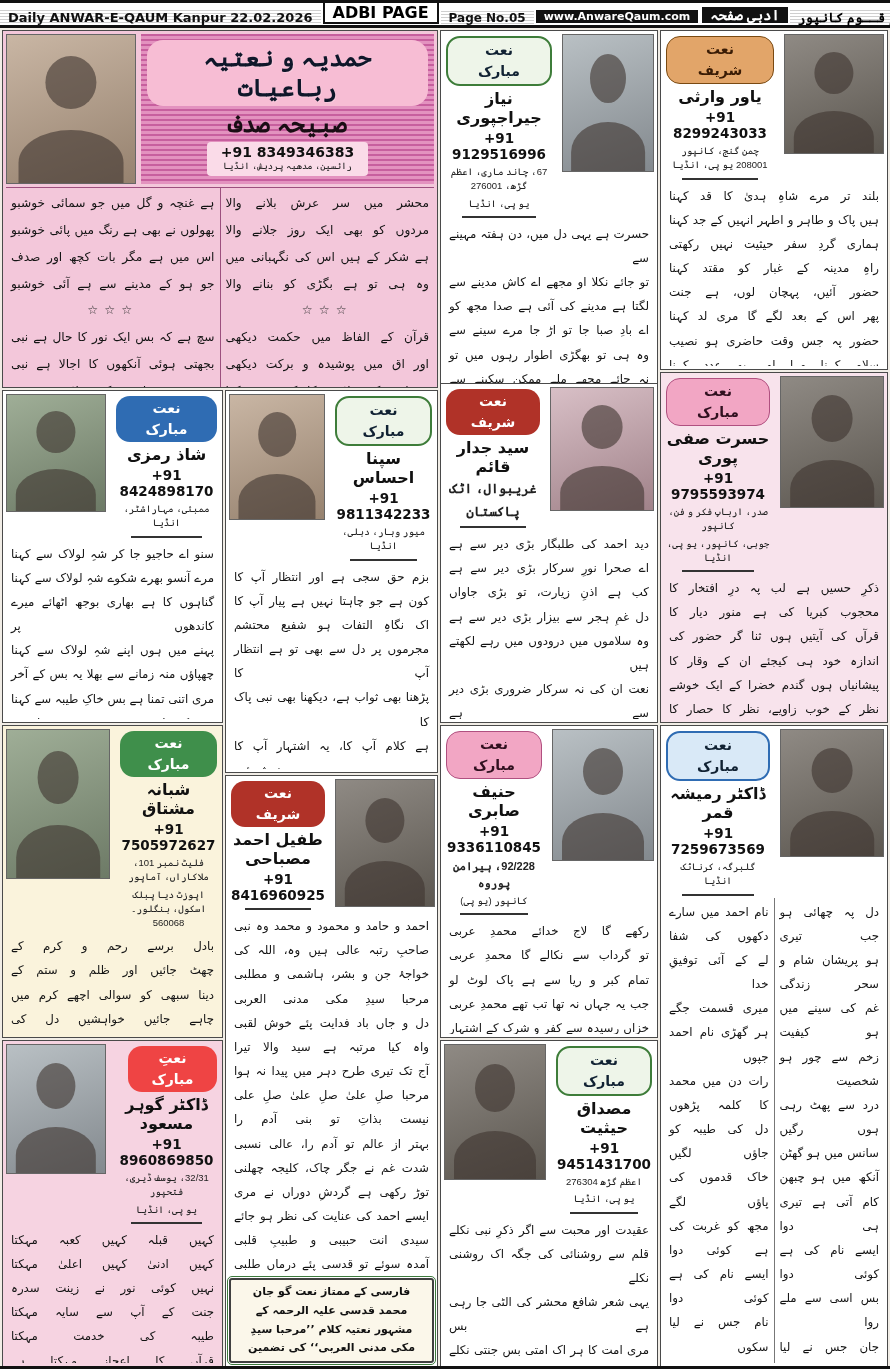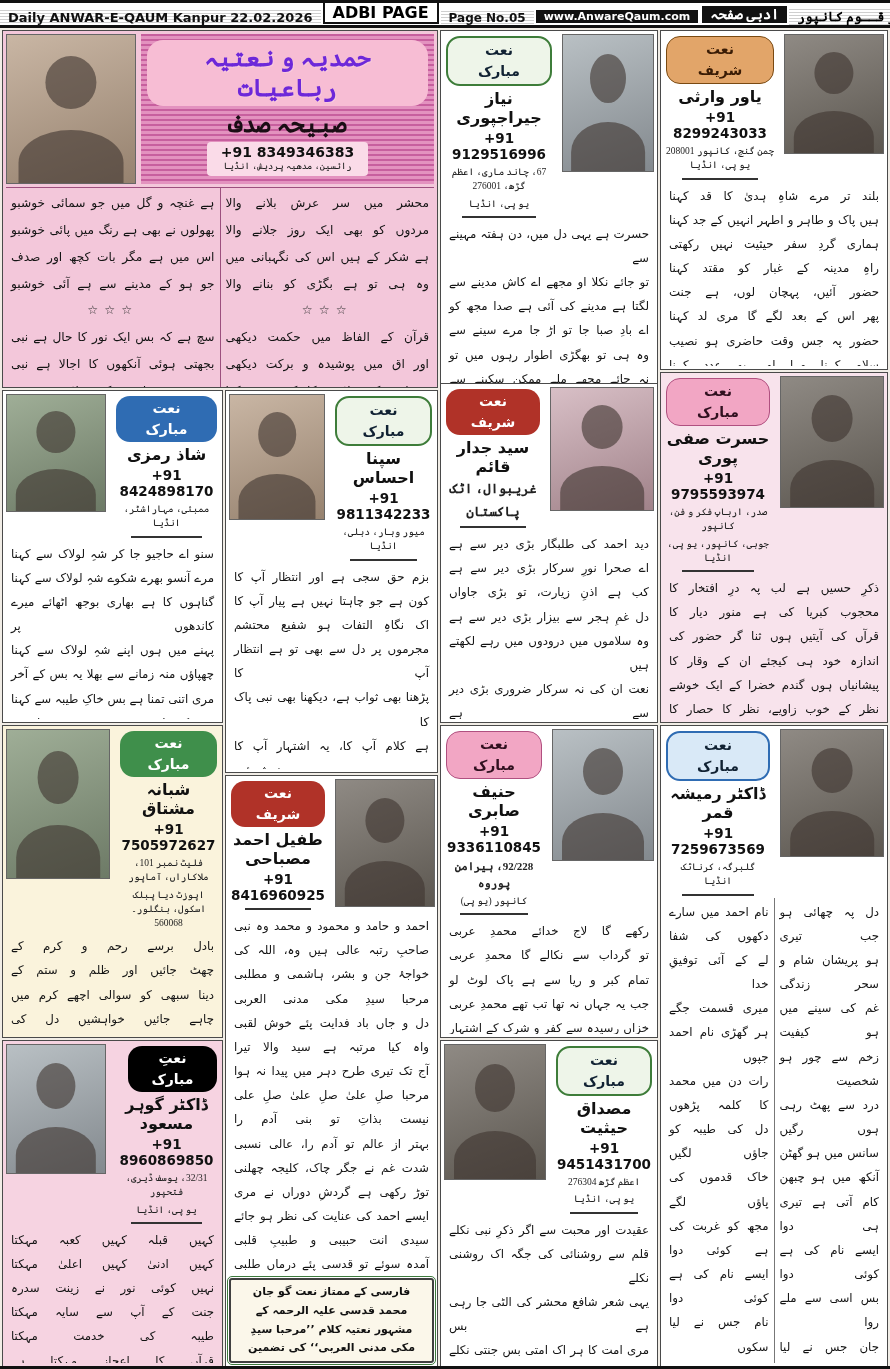--- a/index.html
+++ b/index.html
@@ -7,21 +7,21 @@
   .page { position:relative; width:890px; height:1369px; margin:0 auto; background:#f1ede6; overflow:hidden; border-bottom:3px solid #111; }
 
   
   .masthead { position:absolute; left:0; top:0; width:890px; height:28px; display:flex; align-items:flex-end; border-top:3px solid #111; border-bottom:3px solid #111; background:#fff; }
   .seg { display:flex; align-items:center; justify-content:center; padding:0 8px; white-space:nowrap; }
   .stripes { background:repeating-linear-gradient(180deg,#cfcfcf 0 1px,#ffffff 1px 3px); flex:1; }
   .boxed { border:2px solid #111; background:#fff; margin:1px 2px; font-weight:bold; }
   .blackbox { background:#111; color:#fff; margin:2px; font-weight:bold; }
   .mh-left { font-size:13px; font-weight:bold; color:#111; }
   .mh-small { font-size:12px; font-weight:bold; color:#111; }
-  .urdu { direction:rtl; font-family:Liberation Serif, serif; }
+  .urdu { direction:rtl; font-family:Liberation Sans, sans-serif; }
 
   
   .block { position:absolute; border:1px solid #4a4a4a; background:#fff; overflow:hidden; }
   .block-inner { padding:3px; height:100%; display:flex; flex-direction:column; }
   .head-row { display:flex; gap:8px; align-items:stretch; }
   .details { flex:1; display:flex; flex-direction:column; align-items:center; justify-content:flex-start; gap:3px; padding:2px; direction:rtl; text-align:center; }
   .pill { display:inline-block; padding:2px 16px; border-radius:14px; font-weight:bold; font-size:14px; line-height:1.5; }
   .poet-name { font-weight:bold; font-size:16px; color:#111; }
   .phone { font-weight:bold; font-size:13.5px; color:#111; direction:ltr; }
   .addr { font-size:9.5px; color:#222; line-height:1.5; }
@@ -40,41 +40,41 @@
   .poem .ln { font-size:11.8px; line-height:2.05; color:#141414; text-align:justify; text-align-last:justify; }
   .poem .sep { text-align:center; text-align-last:center; letter-spacing:6px; color:#333; }
   .twocol { display:flex; direction:rtl; flex:1; overflow:hidden; }
   .twocol > .poem { flex:1; }
   .twocol > .poem + .poem { border-left:none; border-right:1.5px solid #777; }
 
   
   #featured { background:#f3c7da; }
   .feat-top { display:flex; gap:5px; direction:ltr; height:157px; }
   .feat-banner { flex:1; position:relative; background:repeating-linear-gradient(180deg,#c75f9e 0 2px,#e392bf 2px 5px); display:flex; flex-direction:column; align-items:center; justify-content:flex-start; padding:6px; }
-  .feat-title { background:#f7bdd4; border-radius:16px; padding:3px 22px; text-align:center; font-weight:bold; font-size:24px; line-height:1.25; color:#6d28d9; text-shadow:1px 1px 0 #fff3; }
+  .feat-title { background:#f7bdd4; border-radius:16px; padding:3px 22px; text-align:center; font-weight:bold; font-size:24px; line-height:1.25; color:#0f172a; text-shadow:1px 1px 0 #fff3; }
   .feat-author { margin-top:4px; font-weight:bold; font-size:24px; color:#1a0d14; }
   .feat-contact { margin-top:4px; background:#fadbe8; border-radius:4px; padding:2px 14px; text-align:center; }
   .feat-contact .phone { font-size:14px;text-align:right; }
   .feat-contact .addr { font-size:9px; }
   .feat-poems { flex:1; display:flex; direction:rtl; margin-top:3px; border-top:1px solid #b06; border-top-color:#9c4f7e; }
   .feat-poems .poem .ln { font-size:12.2px; line-height:2.2; }
   .feat-poems > .poem + .poem { border-right:1.5px solid #9c4f7e; }
 
   
   .notebox { border:2px solid #404040; outline:1px solid #3c7a3c; outline-offset:1px; background:#fbf7ea; border-radius:3px; padding:3px 6px; direction:rtl; text-align:center; font-size:11px; font-weight:bold; line-height:1.7; color:#111; }
 
   
   .p-greenline { background:#eef5e9; border:2px solid #3e7d3a; color:#123; }
   .p-tan { background:#e2a569; border:1px solid #7a4a12; color:#3a1c05; }
   .p-blue { background:#2f6cb3; color:#fff; }
   .p-red { background:#b03228; color:#fff; }
   .p-pink { background:#f2a6c4; border:1px solid #b05080; color:#30101f; }
   .p-green { background:#3f8f4b; color:#fff; }
   .p-lblue { background:#d9e9f7; border:2px solid #2f6cb3; color:#123; }
-  .p-magenta { background:#000000; color:#fff;margin-left:12px; }
+  .p-magenta { background:#ef4444; color:#fff;margin-left:12px; }
 
   
   .bg-pink { background:#f6d3e1; }
   .bg-cream { background:#faf3dc; }
   .bg-rose { background:#f8e3ec; }
 </style>
 </head>
 <body>
 
 <div class="page">

